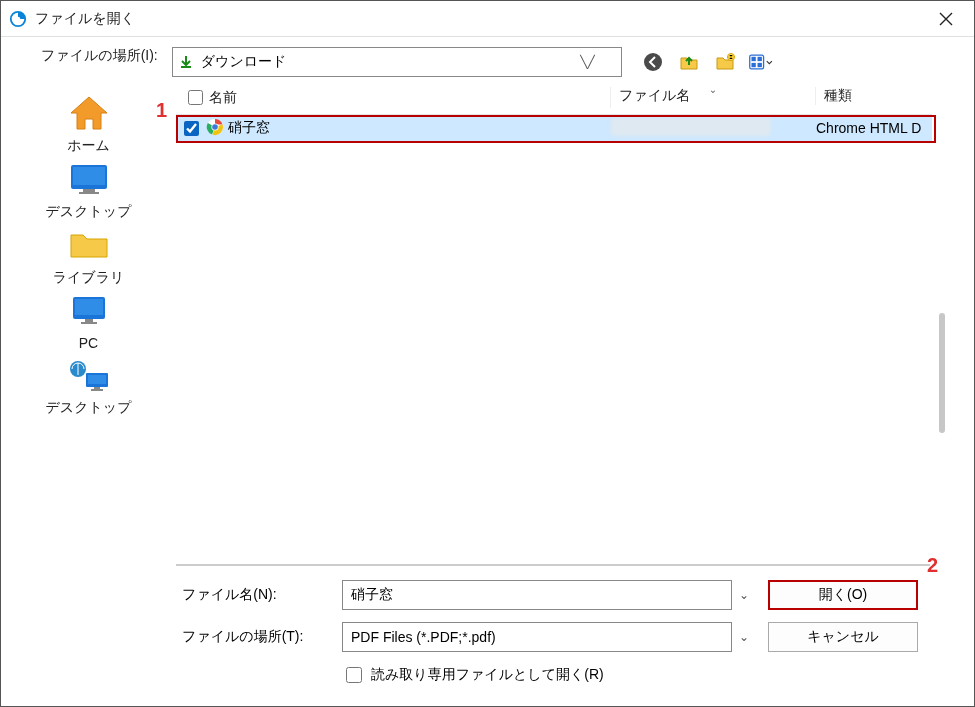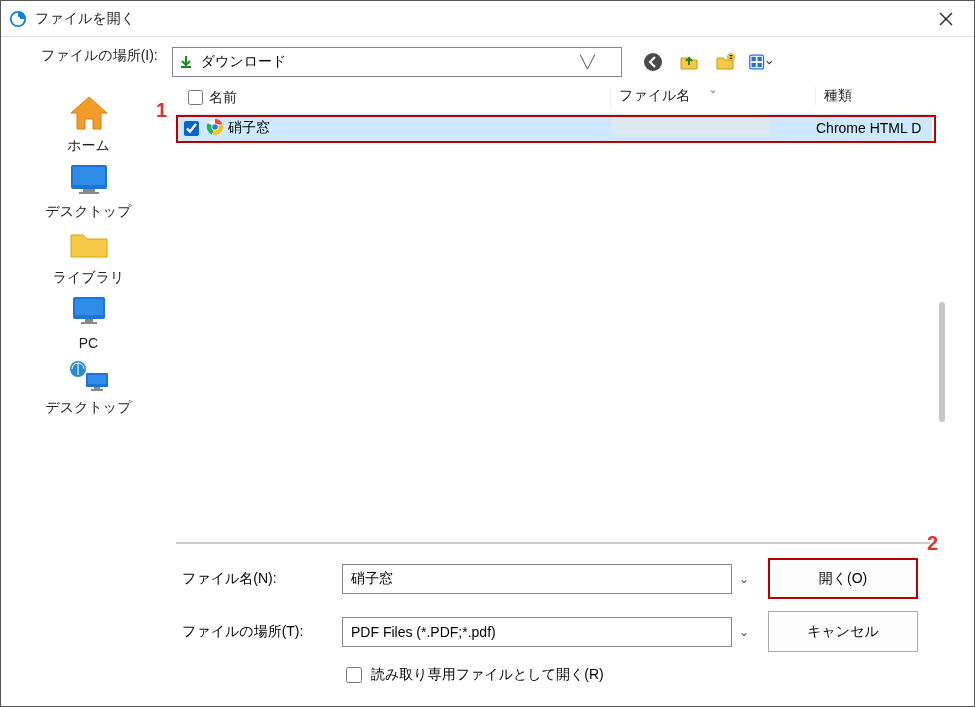--- a/index.html
+++ b/index.html
@@ -82,21 +82,21 @@
   .bottom-divider { height:2px; background:#ccc; margin: 6px 22px 10px 0; }
   .bottom-form { padding: 4px 2px 20px 6px; }
   .form-row { display:flex; align-items:center; margin-bottom: 12px; }
   .form-row .flabel { width:160px; font-size:14px; }
   .form-row .finput {
     flex:0 0 390px; height:30px; border:1px solid #888; display:flex; align-items:center; padding:0 8px; font-size:14px; background:#fff;
   }
   .form-row .fcombo-dd { width:24px; text-align:center; color:#555; font-size:12px; }
   .form-row .fgap { width: 12px; }
   .form-row .fbutton {
-    width:150px; height:41px; border:1px solid #aaa; background:#fdfdfd; font-size:14px; display:flex; align-items:center; justify-content:center; cursor:default; position:relative;
+    width:150px; height:30px; border:1px solid #aaa; background:#fdfdfd; font-size:14px; display:flex; align-items:center; justify-content:center; cursor:default; position:relative;
   }
   .check-row { padding-left: 160px; display:flex; align-items:center; gap:6px; font-size:14px; }
   .check-row input[type=checkbox] { width:16px; height:16px; }
   .annot2-container { position:relative; }
 </style>
 </head>
 <body>
 
 <div class="dialog">
 

